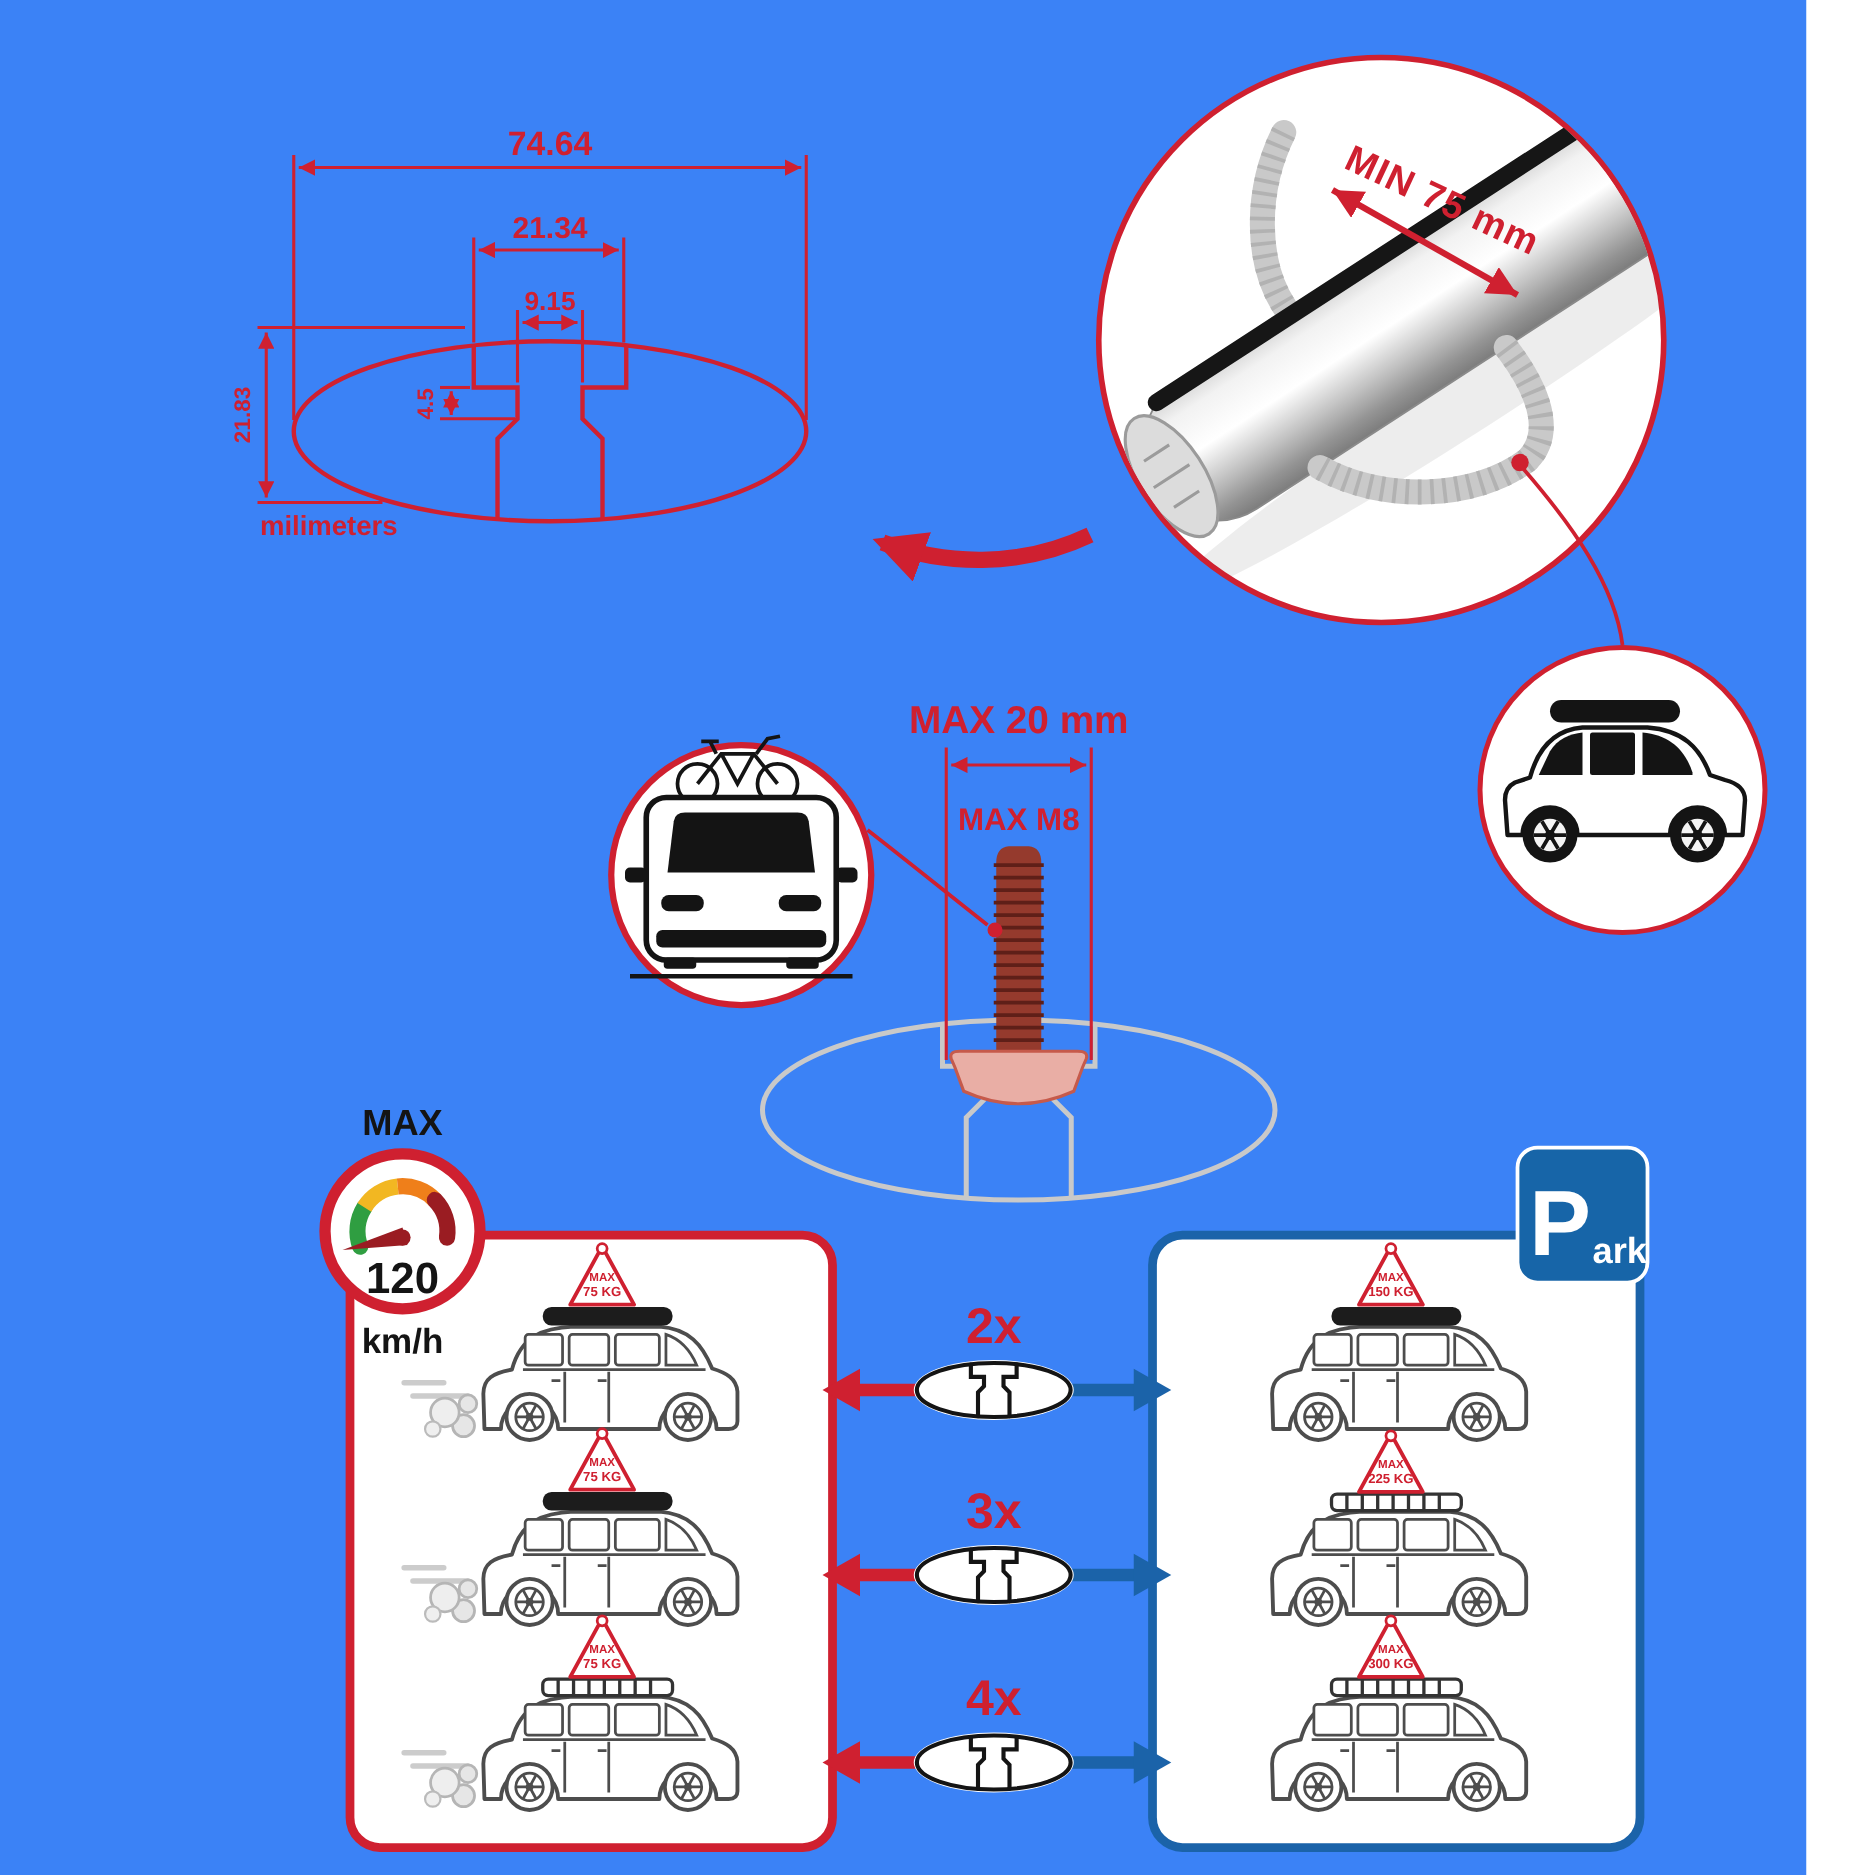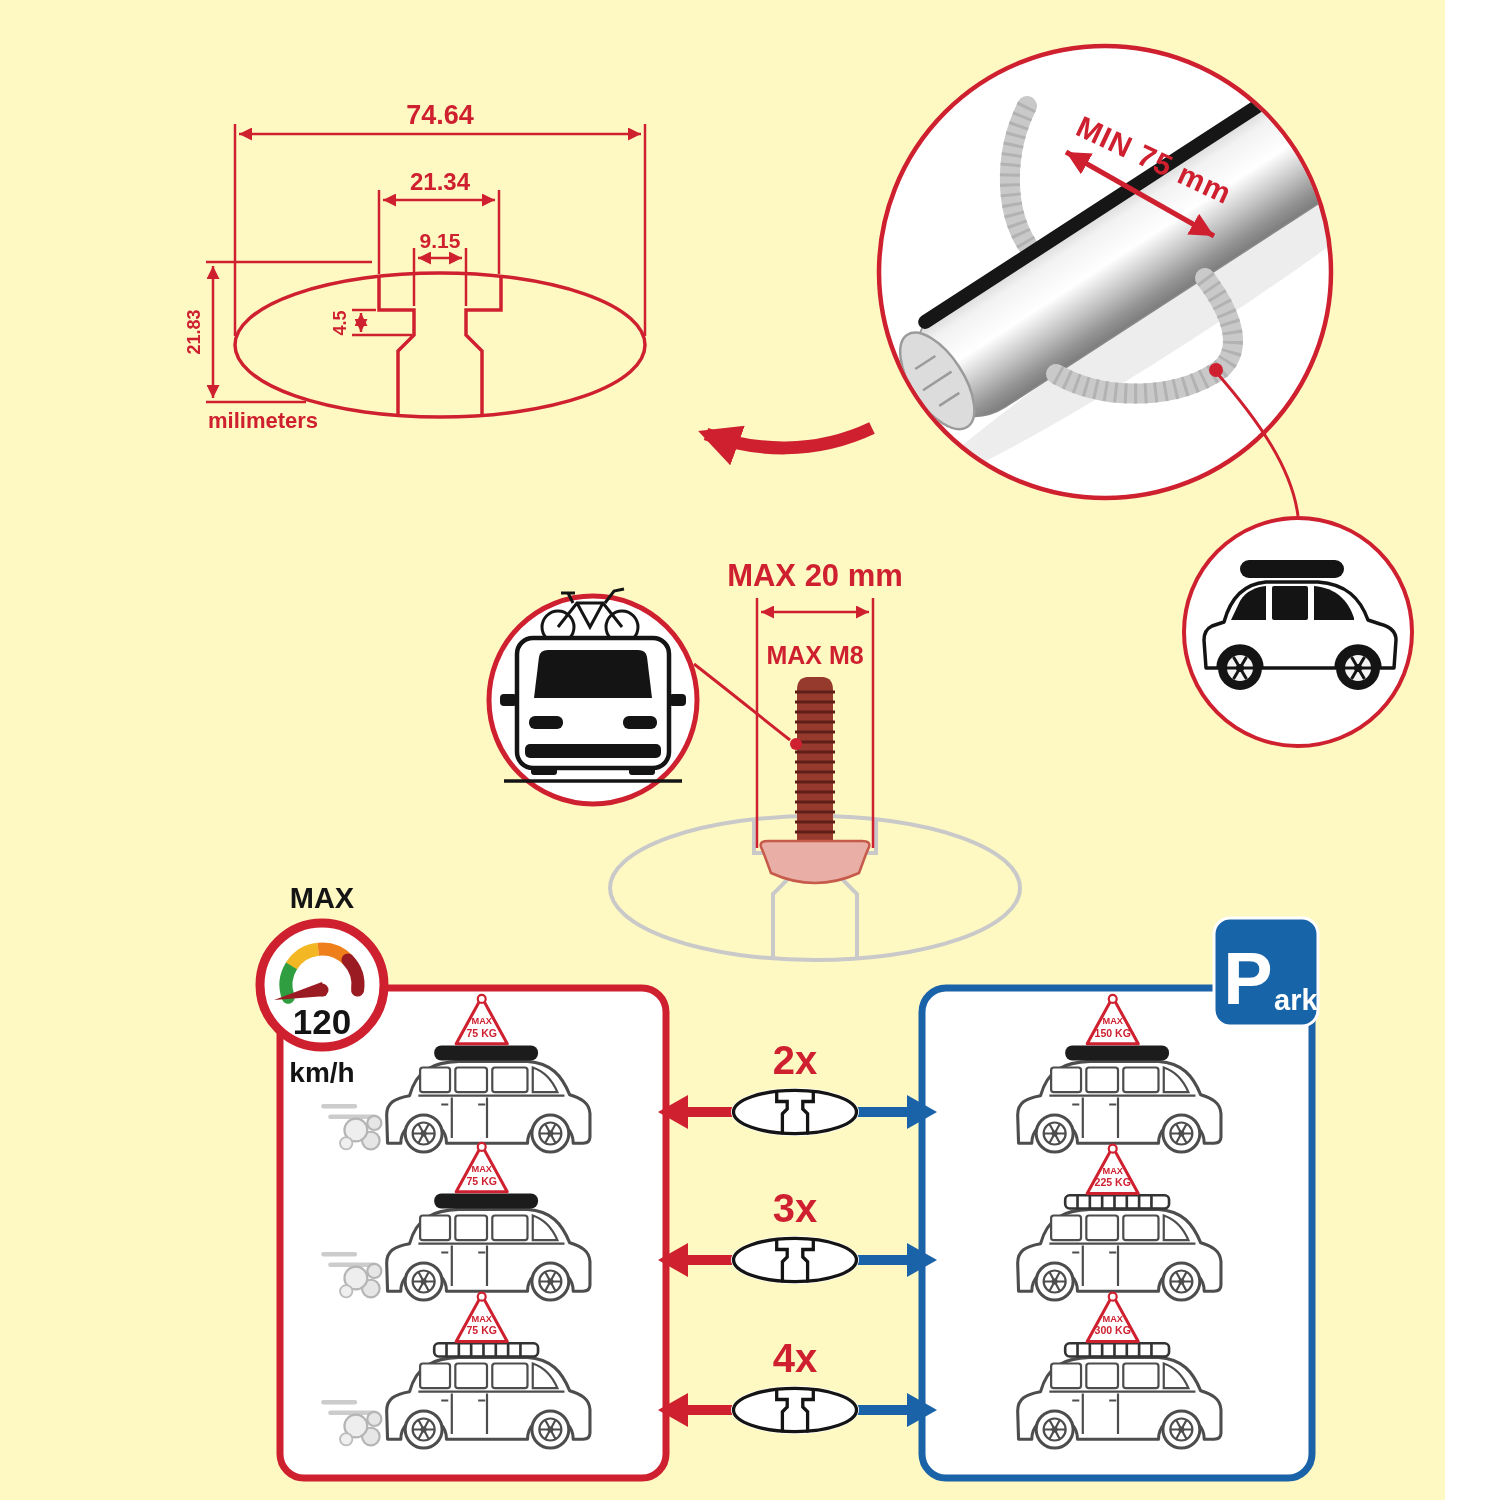--- a/index.html
+++ b/index.html
@@ -1,16 +1,16 @@
 <!DOCTYPE html>
 <html><head>
 <meta charset="utf-8">
 <style>
   html,body{margin:0;padding:0;background:#fff;}
-  .canvas{position:relative;width:1445px;height:1500px;background:#fef9c3;font-family:"Liberation Sans","DejaVu Sans",sans-serif;text-align:right;}
+  .canvas{position:relative;width:1445px;height:1500px;background:#3b82f6;font-family:"Liberation Sans","DejaVu Sans",sans-serif;text-align:right;}
   svg{display:block;}
   text{font-family:"Liberation Sans","DejaVu Sans",sans-serif;text-anchor:middle;}
   .anchor-start{text-anchor:start;}
   .dim{fill:#cf2030;font-weight:700;}
   .t-dim-lg{font-size:27px;}
   .t-dim{font-size:24px;}
   .t-dim-sm{font-size:21px;}
   .t-dim-xs{font-size:18px;}
   .t-unit{font-size:22px;font-weight:700;}
   .t-min{font-size:30px;font-weight:700;letter-spacing:1px;}

